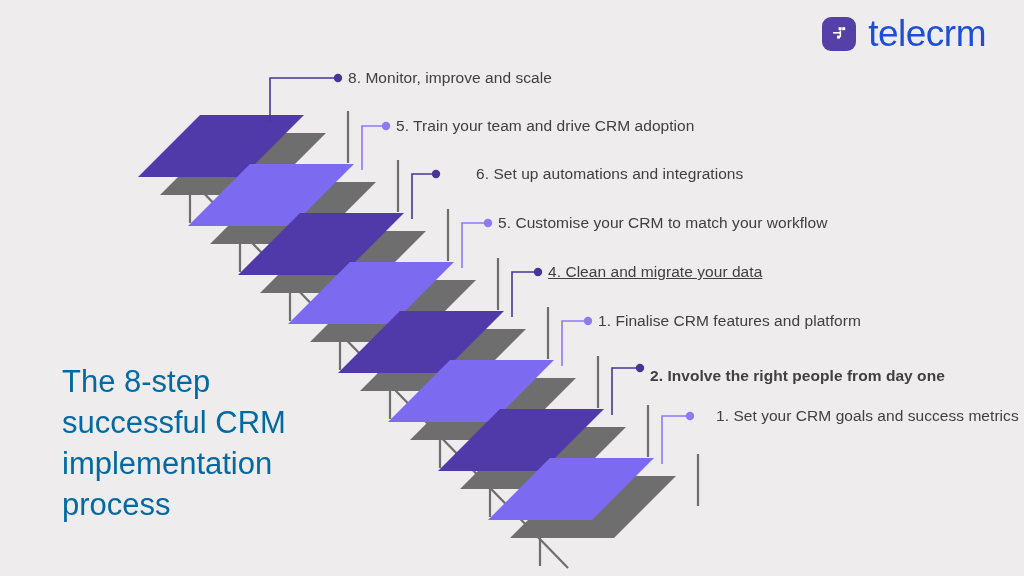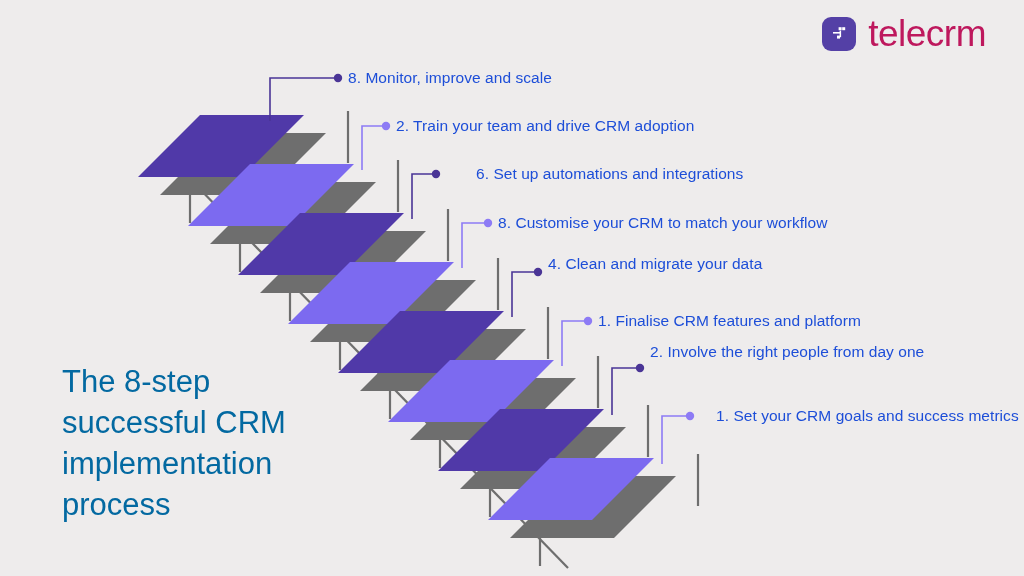--- a/index.html
+++ b/index.html
@@ -30,21 +30,21 @@
     height: 34px;
     border-radius: 9px;
     background: #5440a6;
     display: flex;
     align-items: center;
     justify-content: center;
   }
   #brand-name {
     font-size: 37px;
     letter-spacing: -0.5px;
-    color: #be185d;
+    color: #1d4ed8;
     font-weight: 500;
     line-height: 1;
   }
 
   
   #headline {
     position: absolute;
     left: 62px;
     top: 362px;
     width: 300px;
@@ -58,21 +58,21 @@
   
   #stage {
     position: absolute;
     inset: 0;
   }
 
   
   .step-label {
     position: absolute;
     font-size: 15.5px;
-    color: #1d4ed8;
+    color: #404040;
     white-space: nowrap;
     transform: translateY(-50%);
     letter-spacing: 0.05px;
   }
 </style>
 </head>
 <body>
 
 <div id="root">
 
@@ -128,26 +128,26 @@
         <circle cx="588" cy="321" r="4.2" fill="#8d7bf5"></circle>
         <path d="M 612 415 L 612 368 L 640 368" stroke="#4a3596" stroke-width="1.6" fill="none"></path>
         <circle cx="640" cy="368" r="4.2" fill="#4a3596"></circle>
         <path d="M 662 464 L 662 416 L 690 416" stroke="#8d7bf5" stroke-width="1.6" fill="none"></path>
         <circle cx="690" cy="416" r="4.2" fill="#8d7bf5"></circle>
       </g>
   </svg>
 
   <div id="labels">
       <div class="step-label" style="left: 348px; top: 78px;">8. Monitor, improve and scale</div>
-      <div class="step-label" style="left: 396px; top: 126px;">2. Train your team and drive CRM adoption</div>
+      <div class="step-label" style="left: 396px; top: 126px;">5. Train your team and drive CRM adoption</div>
       <div class="step-label" style="left: 446px; top: 174px; margin-left: 30px;">6. Set up automations and integrations</div>
-      <div class="step-label" style="left: 498px; top: 223px;">8. Customise your CRM to match your workflow</div>
-      <div class="step-label" style="left: 548px; top: 264px;">4. Clean and migrate your data</div>
+      <div class="step-label" style="left: 498px; top: 223px;">5. Customise your CRM to match your workflow</div>
+      <div class="step-label" style="left: 548px; top: 272px; text-decoration: underline;">4. Clean and migrate your data</div>
       <div class="step-label" style="left: 598px; top: 321px;">1. Finalise CRM features and platform</div>
-      <div class="step-label" style="left: 650px; top: 352px;">2. Involve the right people from day one</div>
+      <div class="step-label" style="left: 650px; top: 376px; font-weight: bold;">2. Involve the right people from day one</div>
       <div class="step-label" style="left: 700px; top: 416px; margin-left: 16px;">1. Set your CRM goals and success metrics</div>
     </div>
 
   <div id="headline">The 8-step
 successful CRM
 implementation
 process</div>
 
   <div id="brand">
     <span id="brand-mark">

